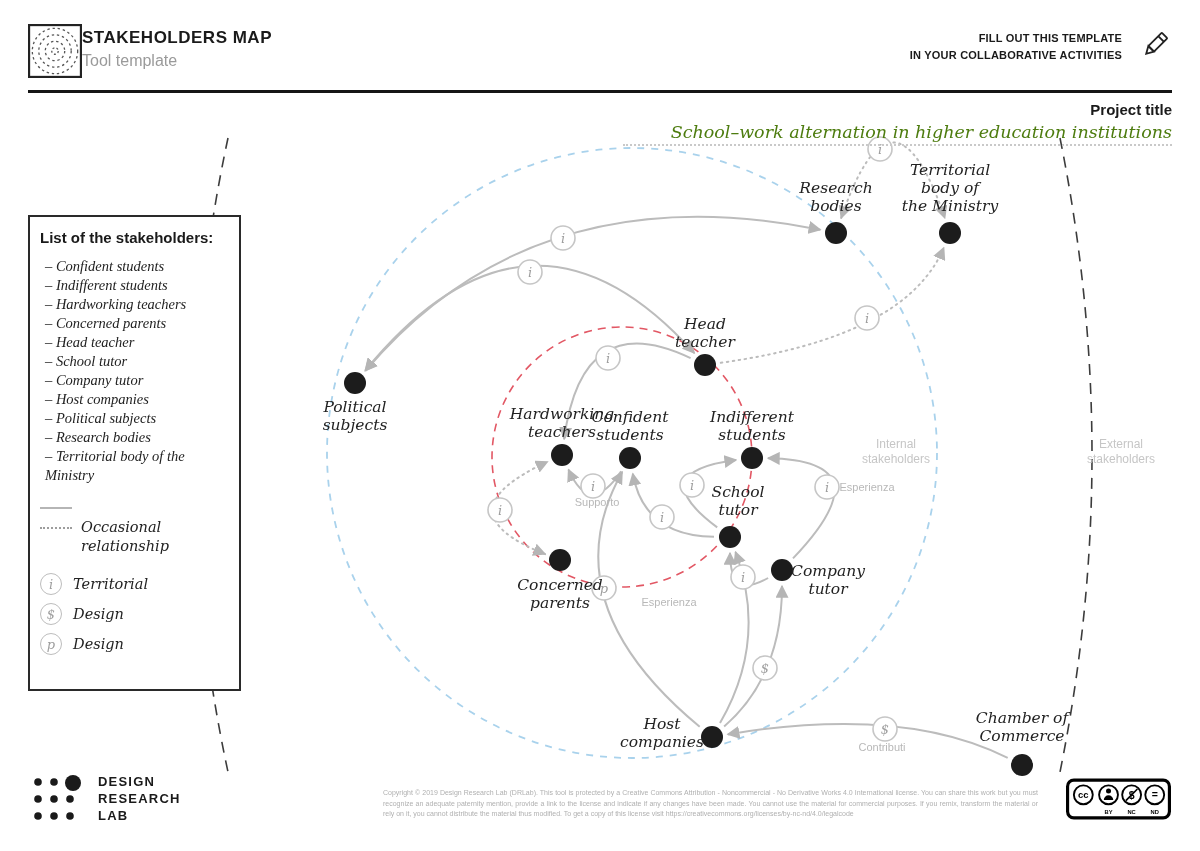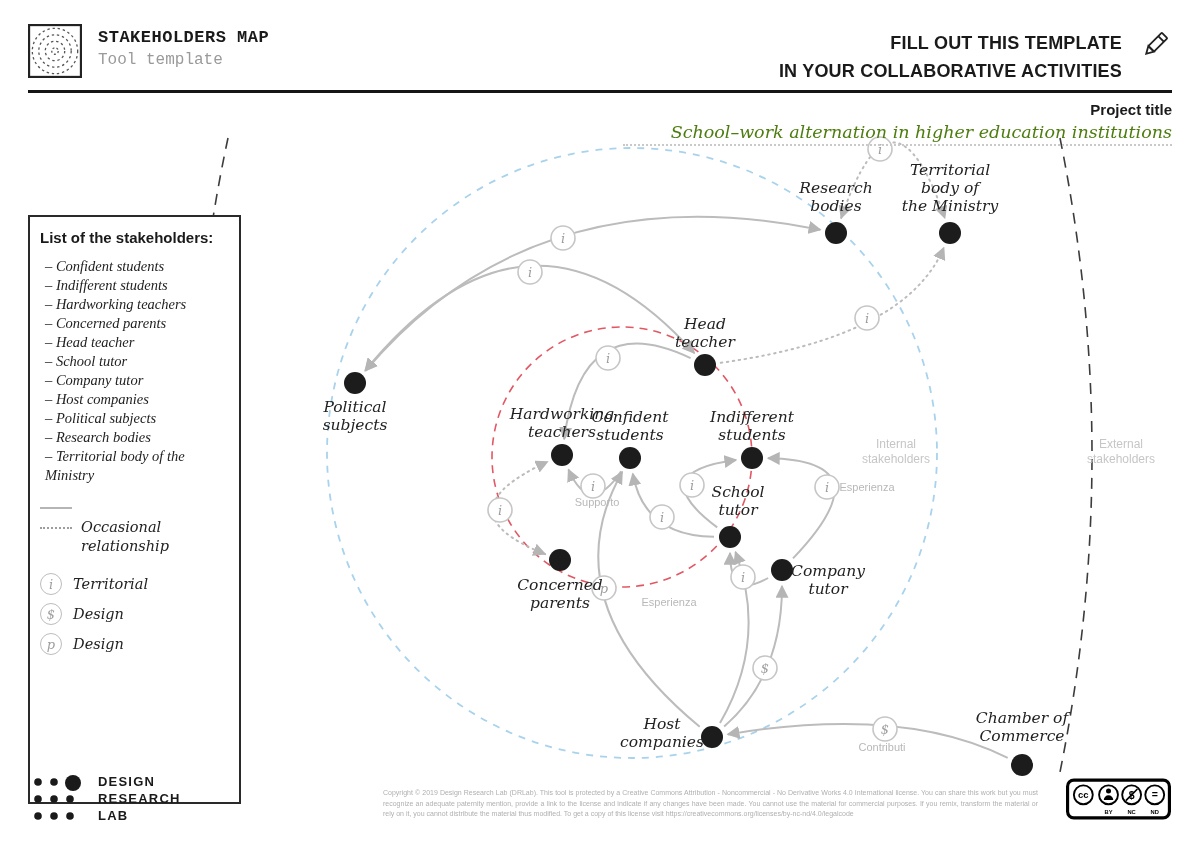--- a/index.html
+++ b/index.html
@@ -6,35 +6,35 @@
   html,body { width:1200px; height:851px; }
   body {
     position:relative; overflow:hidden; background:#ffffff;
     font-family:"Liberation Sans", sans-serif; color:#1a1a1a;
   }
   .serif { font-family:"DejaVu Serif", serif; font-style:italic; }
 
   
   .header { position:absolute; left:28px; top:24px; right:28px; display:flex; align-items:flex-start; z-index:3; }
   .logo-box { width:54px; height:54px; }
-  .header-titles { margin-left:16px; padding-top:4px;font-family:Liberation Mono, monospace; }
+  .header-titles { margin-left:0; padding-top:4px; }
   .header-title { font-size:17px; font-weight:bold; letter-spacing:.5px; }
   .header-subtitle { font-size:16px; color:#9a9a9a; margin-top:4px; }
-  .header-cta { margin-left:auto; text-align:right; font-size:18px; font-weight:bold; line-height:1.55; letter-spacing:.2px; padding-top:6px; }
+  .header-cta { margin-left:auto; text-align:right; font-size:11px; font-weight:bold; line-height:1.55; letter-spacing:.2px; padding-top:6px; }
   .pencil { margin-left:14px; padding-top:6px; }
   .header-rule { position:absolute; left:28px; right:28px; top:90px; border-top:3px solid #151515; z-index:3; }
 
   
   .project-row { position:absolute; left:28px; right:28px; top:101px; display:flex; align-items:flex-end; z-index:3;flex-direction:column; }
   .project-label { font-size:15px; font-weight:bold; padding-bottom:4px; white-space:nowrap; }
   .project-line { flex:1; margin-left:8px; border-bottom:2px dotted #c9c9c9; padding-bottom:2px; }
   .project-value { display:inline-block; margin-left:48px; font-size:17.5px; color:#4d7c0f; }
 
   
-  .list-box { position:absolute; left:28px; top:215px; width:213px; height:589px; border:2px solid #2a2a2a; background:#fff; padding:12px 9px 10px 10px; z-index:2; }
+  .list-box { position:absolute; left:28px; top:215px; width:213px; height:476px; border:2px solid #2a2a2a; background:#fff; padding:12px 9px 10px 10px; z-index:2; }
   .list-heading { font-size:15px; font-weight:bold; margin-bottom:11px; }
   .stakeholder-list { list-style:none; padding-left:5px; }
   .stakeholder-list li { font-family:Liberation Serif, serif; font-style:italic; font-size:14.5px; line-height:19px; color:#222; }
   .stakeholder-list li::before { content:"– "; }
   .legend-line-row { display:flex; margin-top:13px; }
   .line-sample { width:32px; margin-right:9px; margin-top:9px; flex:0 0 32px; }
   .line-sample.solid  { border-top:2px solid #b5b5b5; }
   .line-sample.dotted { border-top:2px dotted #9d9d9d; }
   .legend-line-row + .legend-line-row { margin-top:9px; }
   .legend-text { font-family:"DejaVu Serif",serif; font-style:italic; font-size:14.5px; line-height:19px; color:#222; }

